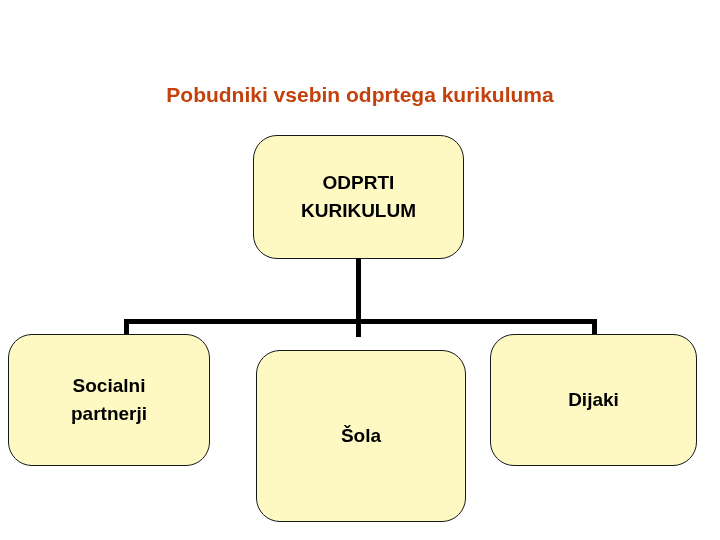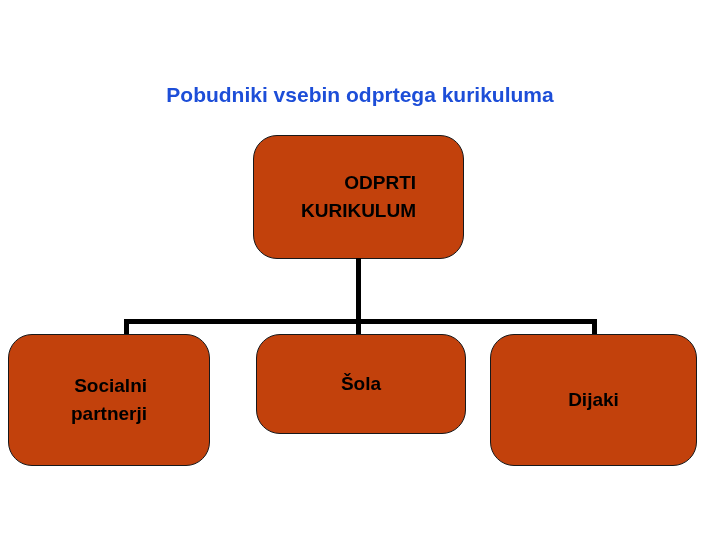--- a/index.html
+++ b/index.html
@@ -23,37 +23,37 @@
 
   
   .slide-title {
     position: absolute;
     left: 60px;
     top: 82px;
     width: 600px;
     text-align: center;
     font-size: 21px;
     font-weight: 600;
-    color: #1d4ed8;
+    color: #c2410c;
     letter-spacing: 0px;
     line-height: 26px;
     white-space: nowrap;
   }
 
   
   .node {
     position: absolute;
-    background: #c2410c;
+    background: #fef9c3;
     border: 1px solid #17181a;
     border-radius: 24px;
     box-sizing: border-box;
     display: flex;
     align-items: center;
     justify-content: center;
-    text-align: right;
+    text-align: center;
     color: #000000;
     font-size: 19px;
     font-weight: 600;
     line-height: 28px;
   }
 
   .node .node-label {
     display: block;
     white-space: pre-line;
     padding: 0 8px;
@@ -69,23 +69,23 @@
 
   #node-partners {
     left: 8px;
     top: 334px;
     width: 202px;
     height: 132px;
   }
 
   #node-school {
     left: 256px;
-    top: 334px;
+    top: 350px;
     width: 210px;
-    height: 100px;
+    height: 172px;
   }
 
   #node-students {
     left: 490px;
     top: 334px;
     width: 207px;
     height: 132px;
     border-radius: 24px;
   }
 

